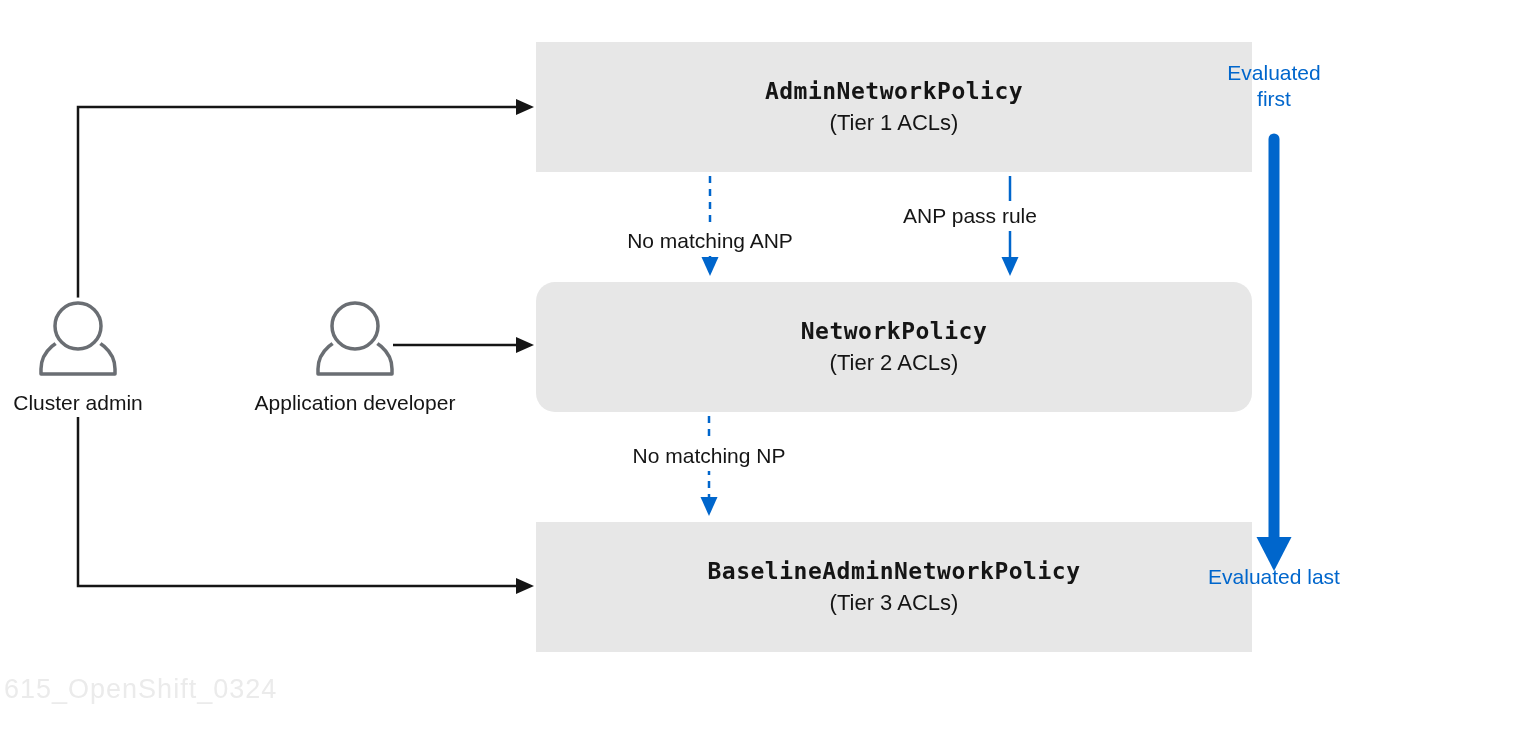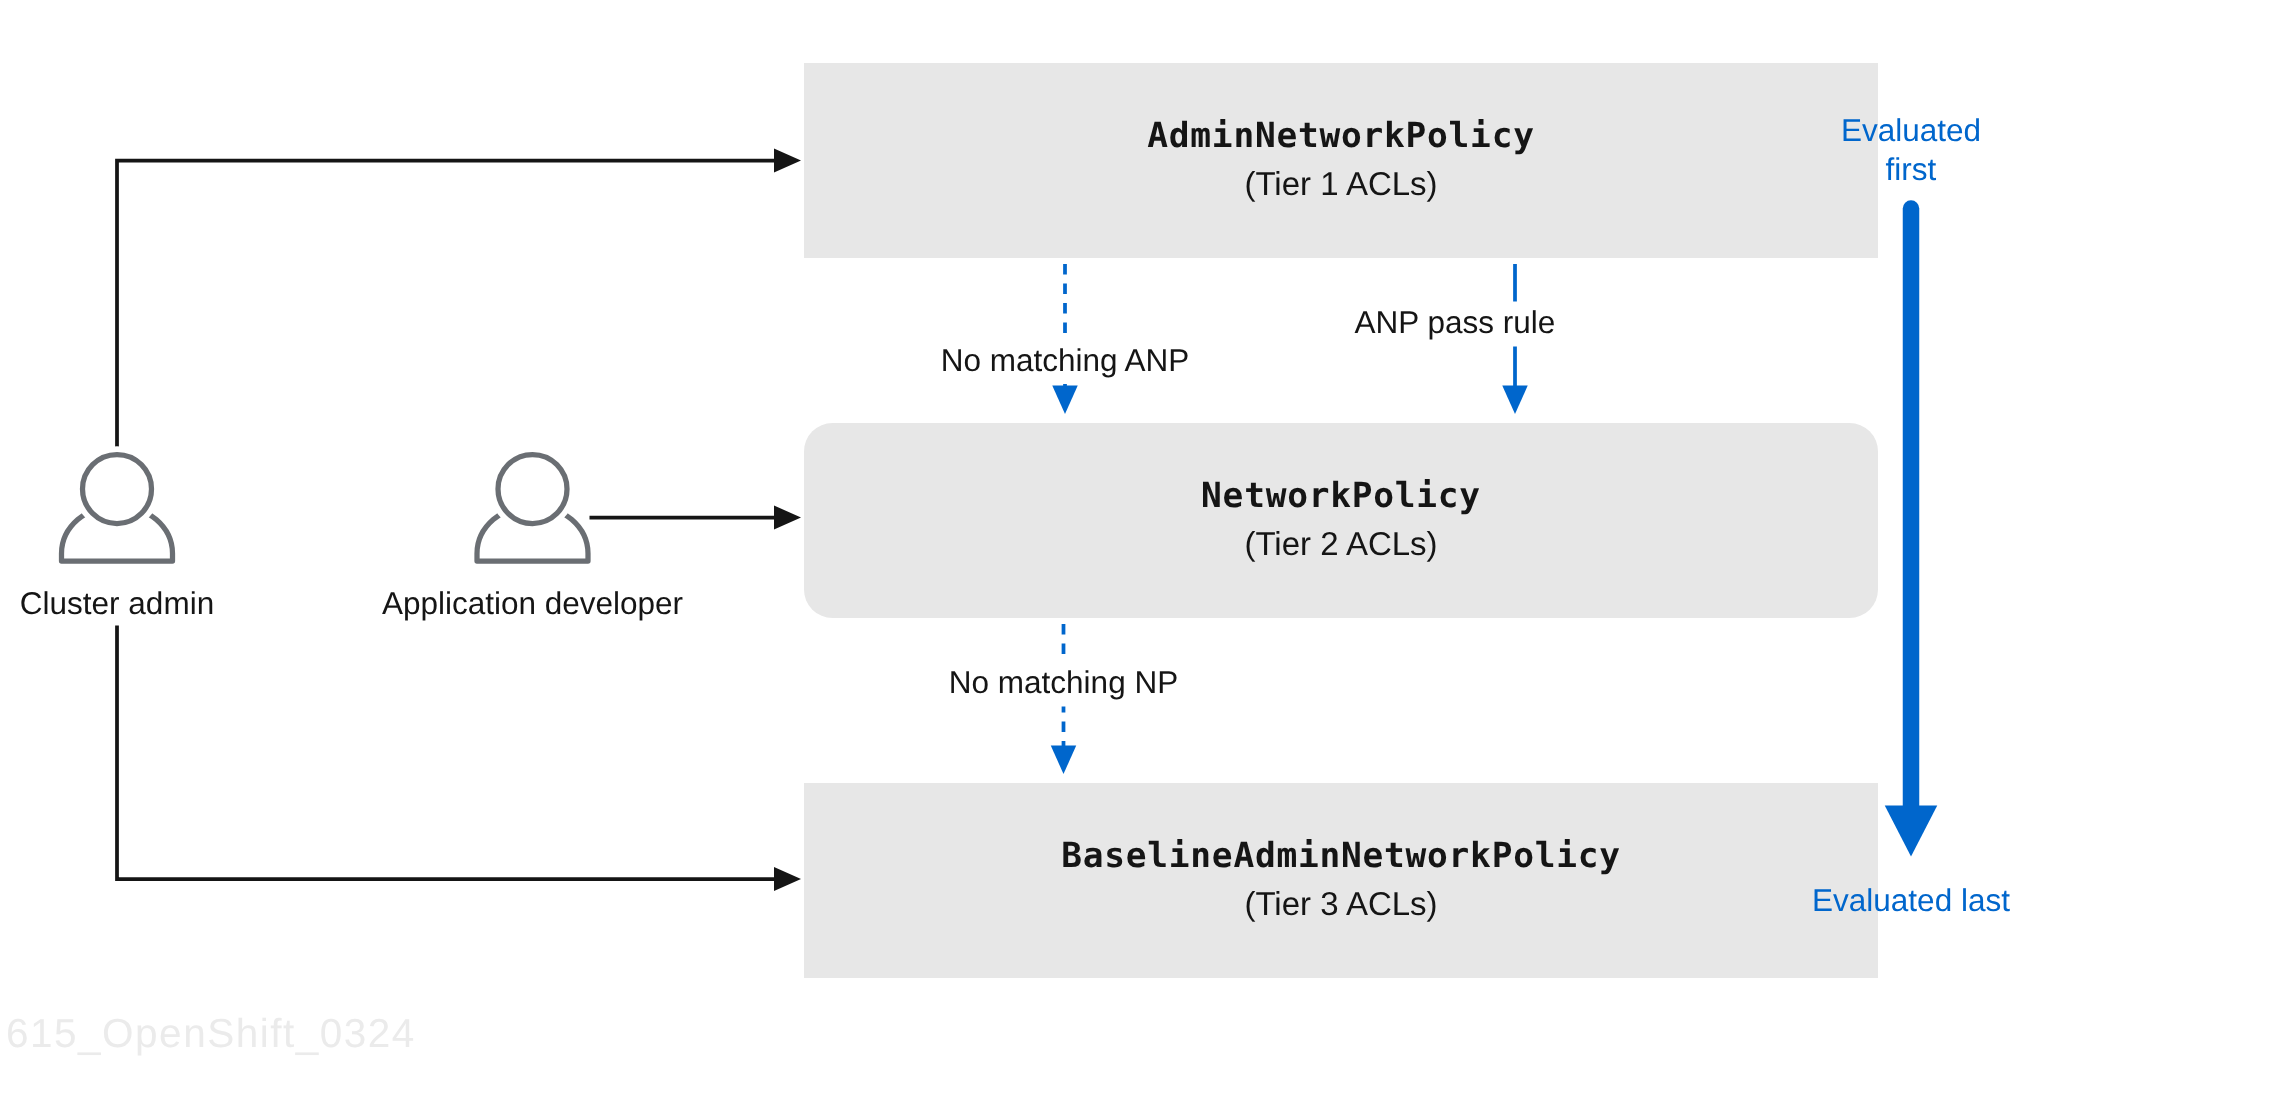--- a/index.html
+++ b/index.html
@@ -67,22 +67,22 @@
   .eval-label {
     position: absolute;
     width: 132px;
     text-align: center;
     color: #0066cc;
     font-size: 21px;
     font-weight: 500;
     line-height: 26px;
     z-index: 2;
   }
-  .eval-label.lbl-first { left: 1208px; top: 60px; margin-top: 15px; }
-  .eval-label.lbl-last  { left: 1208px; top: 588px; }
+  .eval-label.lbl-first { left: 1208px; top: 60px; }
+  .eval-label.lbl-last  { left: 1208px; top: 564px; }
   .watermark {
     position: absolute;
     left: 4px;
     top: 674px;
     font-size: 27px;
     color: #ebebeb;
     letter-spacing: 1px;
     z-index: 0;
   }
 </style>

